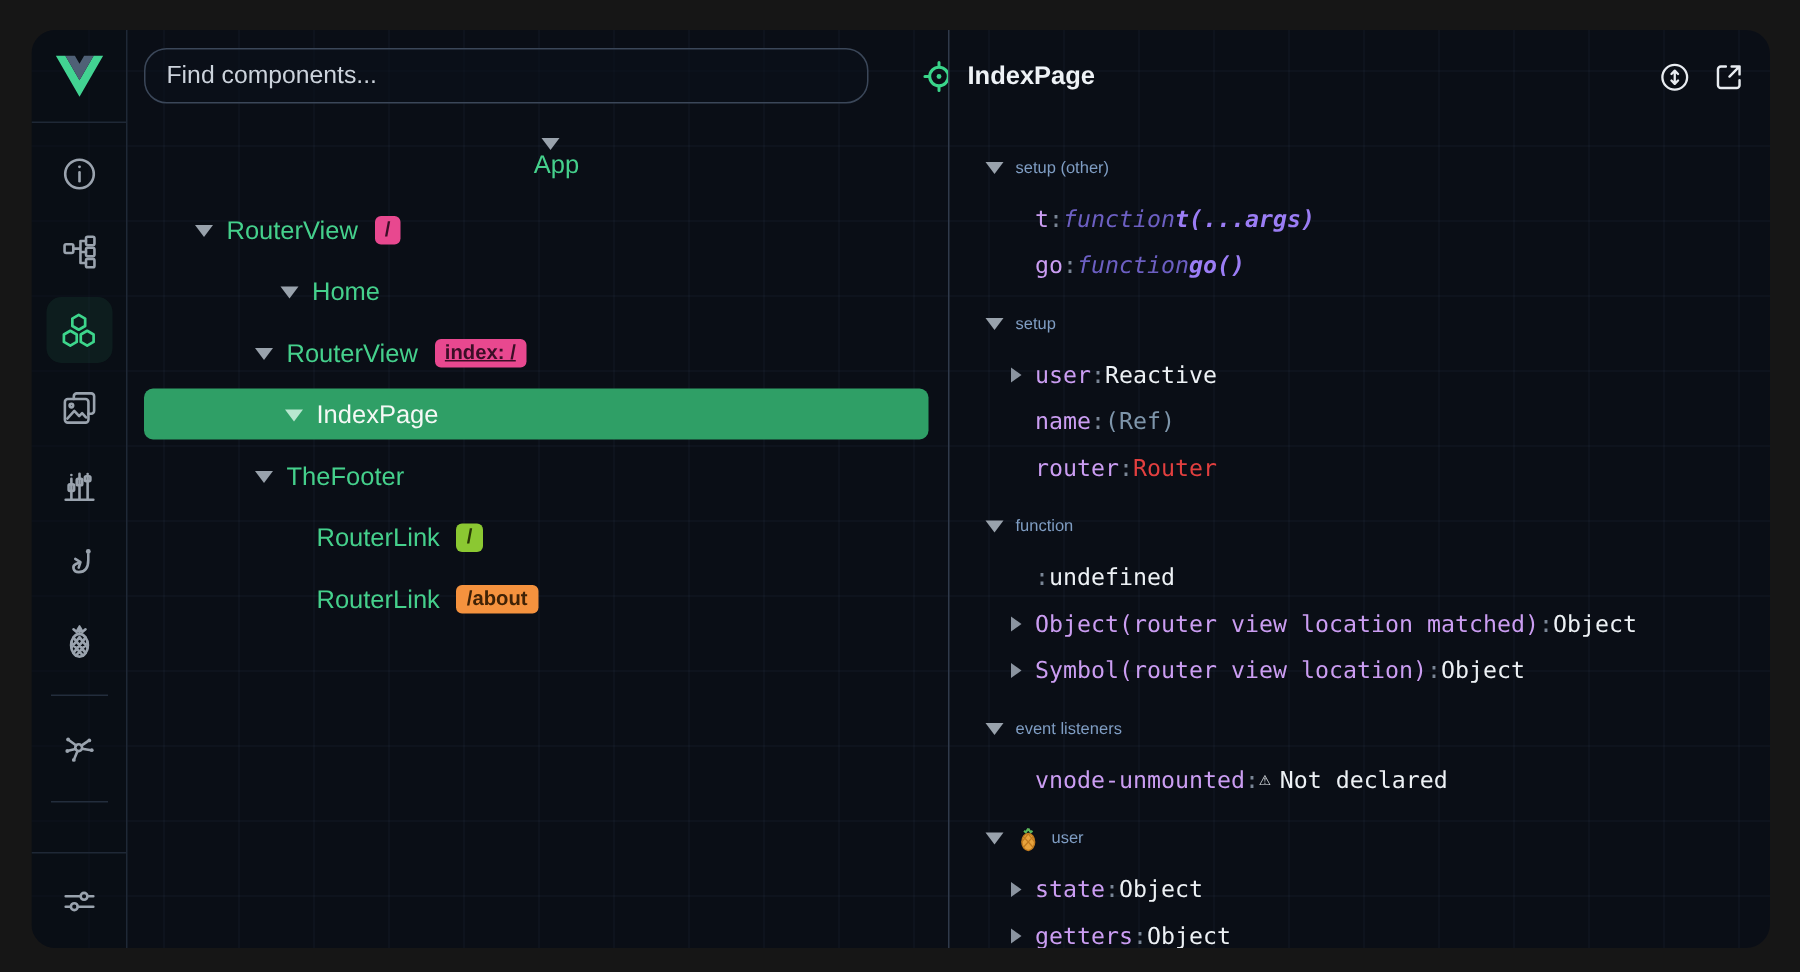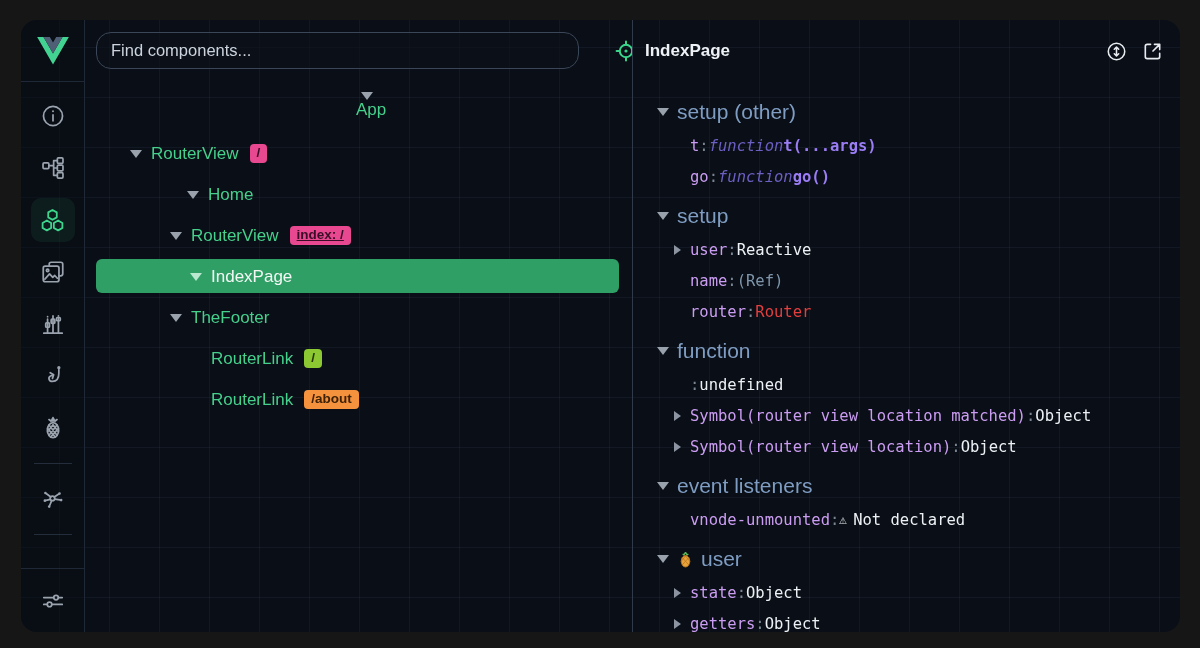--- a/index.html
+++ b/index.html
@@ -44,31 +44,31 @@
   .badge { margin-left:11px; font-size:13.5px; font-weight:600; padding:2px 7px 3px; border-radius:4px; line-height:1; }
 
   
   .details { position:absolute; left:611px; top:0; bottom:0; right:0; border-left:1px solid #303a4b; overflow:hidden; }
   .d-header { height:62px; display:flex; align-items:center; padding:0 14px 0 12px; }
   .d-title { color:#eef2f6; font-size:17px; font-weight:600; flex:1; }
   .d-hbtn { background:none; border:none; cursor:pointer; width:28px; height:28px; display:flex; align-items:center; justify-content:center; margin-left:8px; }
   .d-content { padding-top:12px; }
   .d-section-h { display:flex; align-items:center; height:36px; padding-left:24px; cursor:pointer; }
   .d-section-h .tri-down { border-left-width:6px; border-right-width:6px; border-top-width:8px; margin-right:8px; }
-  .d-section-label { color:#7f9dc3; font-size:21px; }
+  .d-section-label { color:#7f9dc3; font-size:11px; }
   .d-section + .d-section { margin-top:6px; }
   .pineapple { margin-right:7px; }
   .d-item { display:flex; align-items:center; height:31px; padding-left:41px; white-space:nowrap; font-family:"DejaVu Sans Mono", monospace; font-size:15.5px; }
   .d-toggle { width:16px; display:flex; align-items:center; }
   .tri-right { width:0; height:0; border-top:5.5px solid transparent; border-bottom:5.5px solid transparent; border-left:7.5px solid #8b94a0; }
   .d-key { color:#cb9df2; }
   .d-colon { color:#7a8696; }
   .p-plain { color:#edf1f5; }
   .p-kw { color:#6c5fc2; font-style:italic; }
-  .p-sig { color:#9b7df5; font-weight:bold; }
+  .p-sig { color:#9b7df5; font-style:italic; font-weight:bold; }
   .p-muted { color:#7e95aa; }
   .p-error { color:#e23f3f; }
   .p-warn { color:#e3e7eb; font-size:13px; margin-right:6px; }
 </style>
 </head>
 <body>
 
 <div class="app">
 
   <aside class="sidebar">
@@ -298,21 +298,21 @@
           </div>
           <div class="d-item">
             <span class="d-toggle"></span>
             <span class="d-colon"> : </span>
             <span class="p-plain">undefined</span>
           </div>
           <div class="d-item">
             <span class="d-toggle">
               <span class="tri-right"></span>
             </span>
-            <span class="d-key">Symbol(router view location matched)</span>
+            <span class="d-key">Object(router view location matched)</span>
             <span class="d-colon"> : </span>
             <span class="p-plain">Object</span>
           </div>
           <div class="d-item">
             <span class="d-toggle">
               <span class="tri-right"></span>
             </span>
             <span class="d-key">Symbol(router view location)</span>
             <span class="d-colon"> : </span>
             <span class="p-plain">Object</span>

